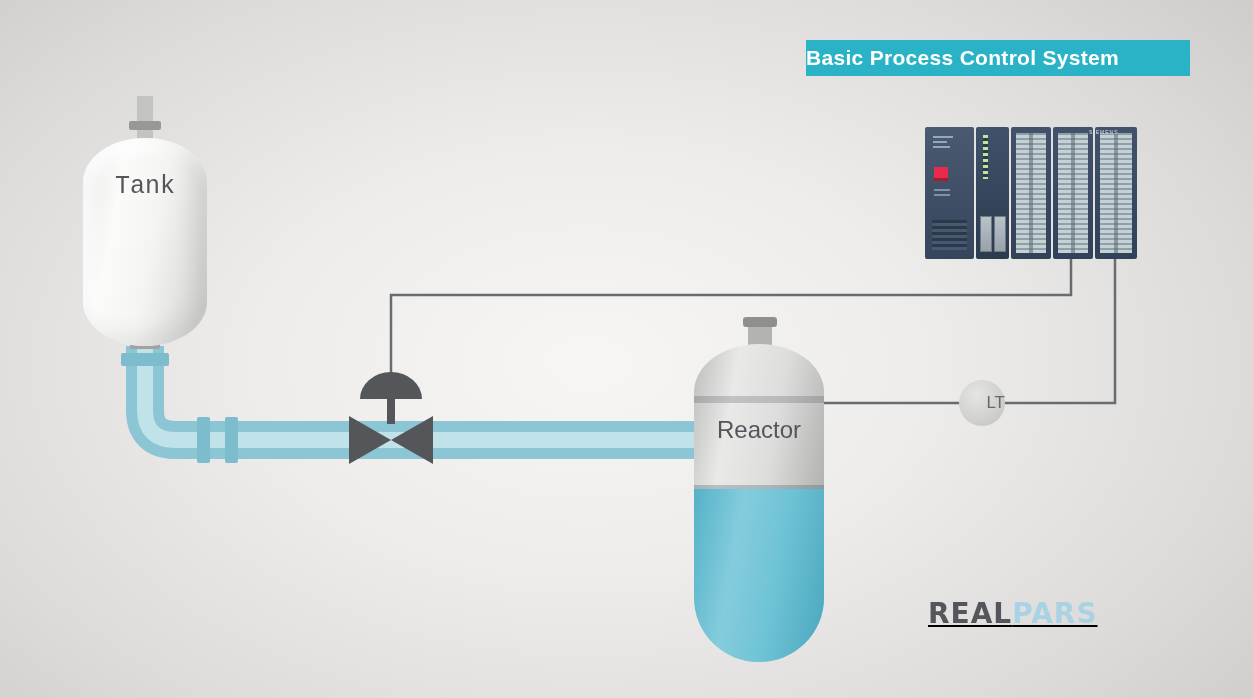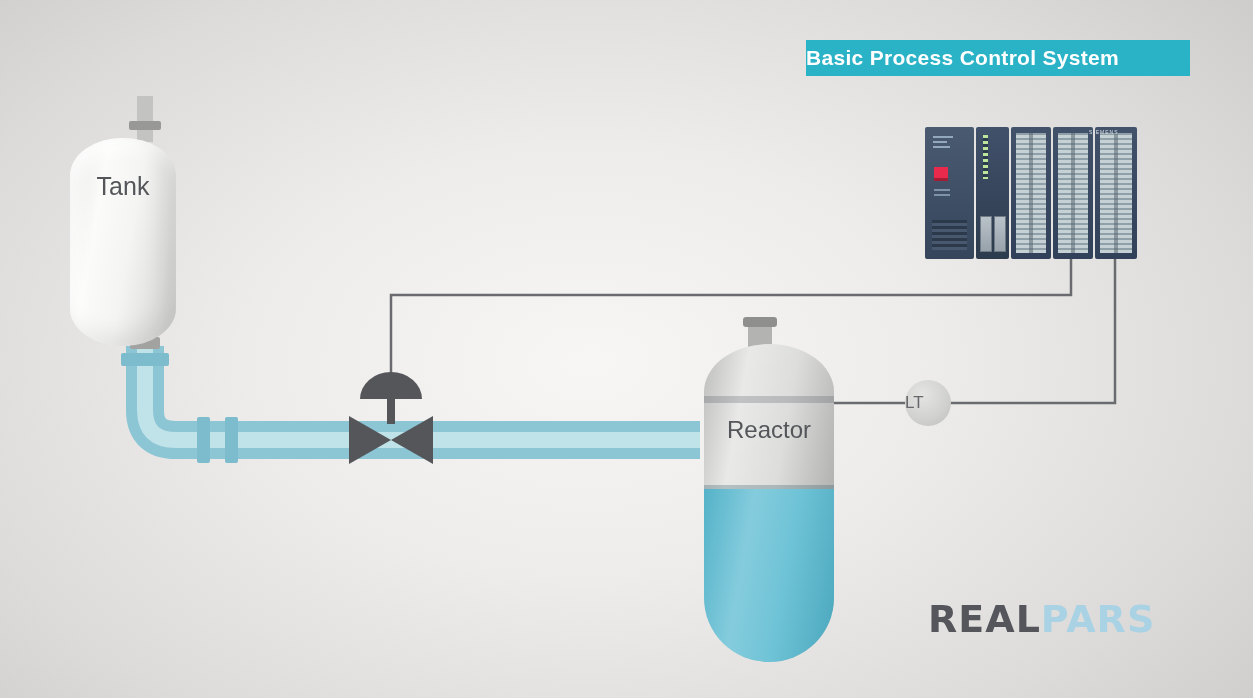--- a/index.html
+++ b/index.html
@@ -11,44 +11,44 @@
       #f7f6f5 0%, #edecEB 35%, #dcdbda 68%, #c7c6c5 100%);
   }
   .layer { position:absolute; left:0; top:0; }
 
   
   .banner { position:absolute; left:806px; top:40px; width:384px; height:36px;
     background:#2ab2c6; display:flex; align-items:center; justify-content:flex-start; }
   .banner span { color:#ffffff; font-size:21px; font-weight:700; letter-spacing:.3px; }
 
   
-  .tank { position:absolute; left:70px; top:138px; width:106px; height:208px;
+  .tank { position:absolute; left:83px; top:138px; width:124px; height:208px;
     border-radius:62px / 44px;
     background:linear-gradient(100deg,#e3e3e2 0%,#fbfbfa 28%,#f4f4f3 55%,#dfdfde 82%,#cdcdcc 100%);
-    box-shadow: inset -12px -10px 22px rgba(0,0,0,.08), inset 10px 10px 18px rgba(255,255,255,.85); }
+    box-shadow: inset -12px -10px 22px rgba(0,0,0,.08), inset 10px 10px 18px rgba(255,255,255,.85); font-family: Liberation Mono, monospace; }
   .tank .label { position:absolute; top:34px; width:100%; text-align:center;
     color:#54565a; font-size:25px; }
 
   
   .reactor-body { position:absolute; left:694px; top:344px; width:130px; height:318px;
     border-radius:65px 65px 65px 65px / 48px 48px 64px 64px; overflow:hidden;
-    box-shadow: inset -14px -12px 24px rgba(0,0,0,.10), inset 10px 8px 18px rgba(255,255,255,.30); margin-left: 10px; }
+    box-shadow: inset -14px -12px 24px rgba(0,0,0,.10), inset 10px 8px 18px rgba(255,255,255,.30); }
   .reactor-top { position:absolute; left:0; right:0; top:0; height:145px;
     background:linear-gradient(100deg,#bcbcbb 0%,#e9e9e8 30%,#dddddc 62%,#b2b2b1 100%); }
   .reactor-band { position:absolute; left:0; right:0; top:52px; height:7px; background:rgba(90,95,100,.28); }
   .reactor-edge { position:absolute; left:0; right:0; top:141px; height:5px; background:rgba(55,95,108,.30); }
   .reactor-liquid { position:absolute; left:0; right:0; top:145px; bottom:0;
     background:linear-gradient(100deg,#54b2c8 0%,#84ccdd 32%,#6fc3d6 60%,#4aa7bd 100%); }
   .reactor-body .label { position:absolute; top:72px; width:100%; text-align:center;
     color:#54565a; font-size:24px; }
 
   
-  .lt { position:absolute; left:905px; top:380px; width:46px; height:46px; border-radius:50%;
+  .lt { position:absolute; left:959px; top:380px; width:46px; height:46px; border-radius:50%;
     background:radial-gradient(circle at 38% 32%, #e5e5e4, #d0d0cf 60%, #bdbdbc 100%);
-    display:flex; align-items:center; justify-content:flex-start;
+    display:flex; align-items:center; justify-content:flex-end;
     color:#67686c; font-size:17px; }
 
   
   .plc { position:absolute; left:925px; top:127px; width:212px; height:132px; }
   .module { position:absolute; top:0; bottom:0; border-radius:2px; }
   .m-psu { left:0; width:49px; background:linear-gradient(180deg,#4a5a70,#35455b); }
   .m-cpu { left:51px; width:33px; background:linear-gradient(180deg,#41516a,#2d3b4e); }
   .m-io  { background:linear-gradient(180deg,#42526a,#32415a); }
   .m-io1 { left:86px; width:40px; }
   .m-io2 { left:128px; width:40px; }
@@ -68,22 +68,22 @@
   .psu-vent { position:absolute; left:7px; right:7px; bottom:9px; height:30px;
     background:repeating-linear-gradient(180deg,#2b394b 0 3px,#48586e 3px 6px); }
   .cpu-leds { position:absolute; left:7px; top:8px; width:5px; height:44px;
     background:repeating-linear-gradient(180deg,#bde69d 0 3px,#2d3b4e 3px 6px); }
   .cpu-door { position:absolute; bottom:7px; width:12px; height:36px;
     background:linear-gradient(180deg,#bac2c9,#98a2ab); border:1px solid #6e7a86; }
   .cpu-door.d1 { left:4px; } .cpu-door.d2 { left:18px; }
   .siemens { position:absolute; left:164px; top:2px; font-size:5px; color:#dae0e6; letter-spacing:1px; }
 
   
-  .logo { position:absolute; left:928px; top:600px; font-size:38px; font-weight:700;
-    letter-spacing:1px; font-family:"DejaVu Sans", sans-serif; line-height:1; }
+  .logo { position:absolute; left:928px; top:600px; font-size:28px; font-weight:700;
+    letter-spacing:1px; font-family:"DejaVu Sans", sans-serif; line-height:1;text-decoration:underline; }
   .logo .real { color:#54565b; }
   .logo .pars { color:#a9d2e4; }
 </style>
 </head>
 <body>
 
 <div class="stage">
 
   <svg class="layer" width="1253" height="698" viewBox="0 0 1253 698">
 

